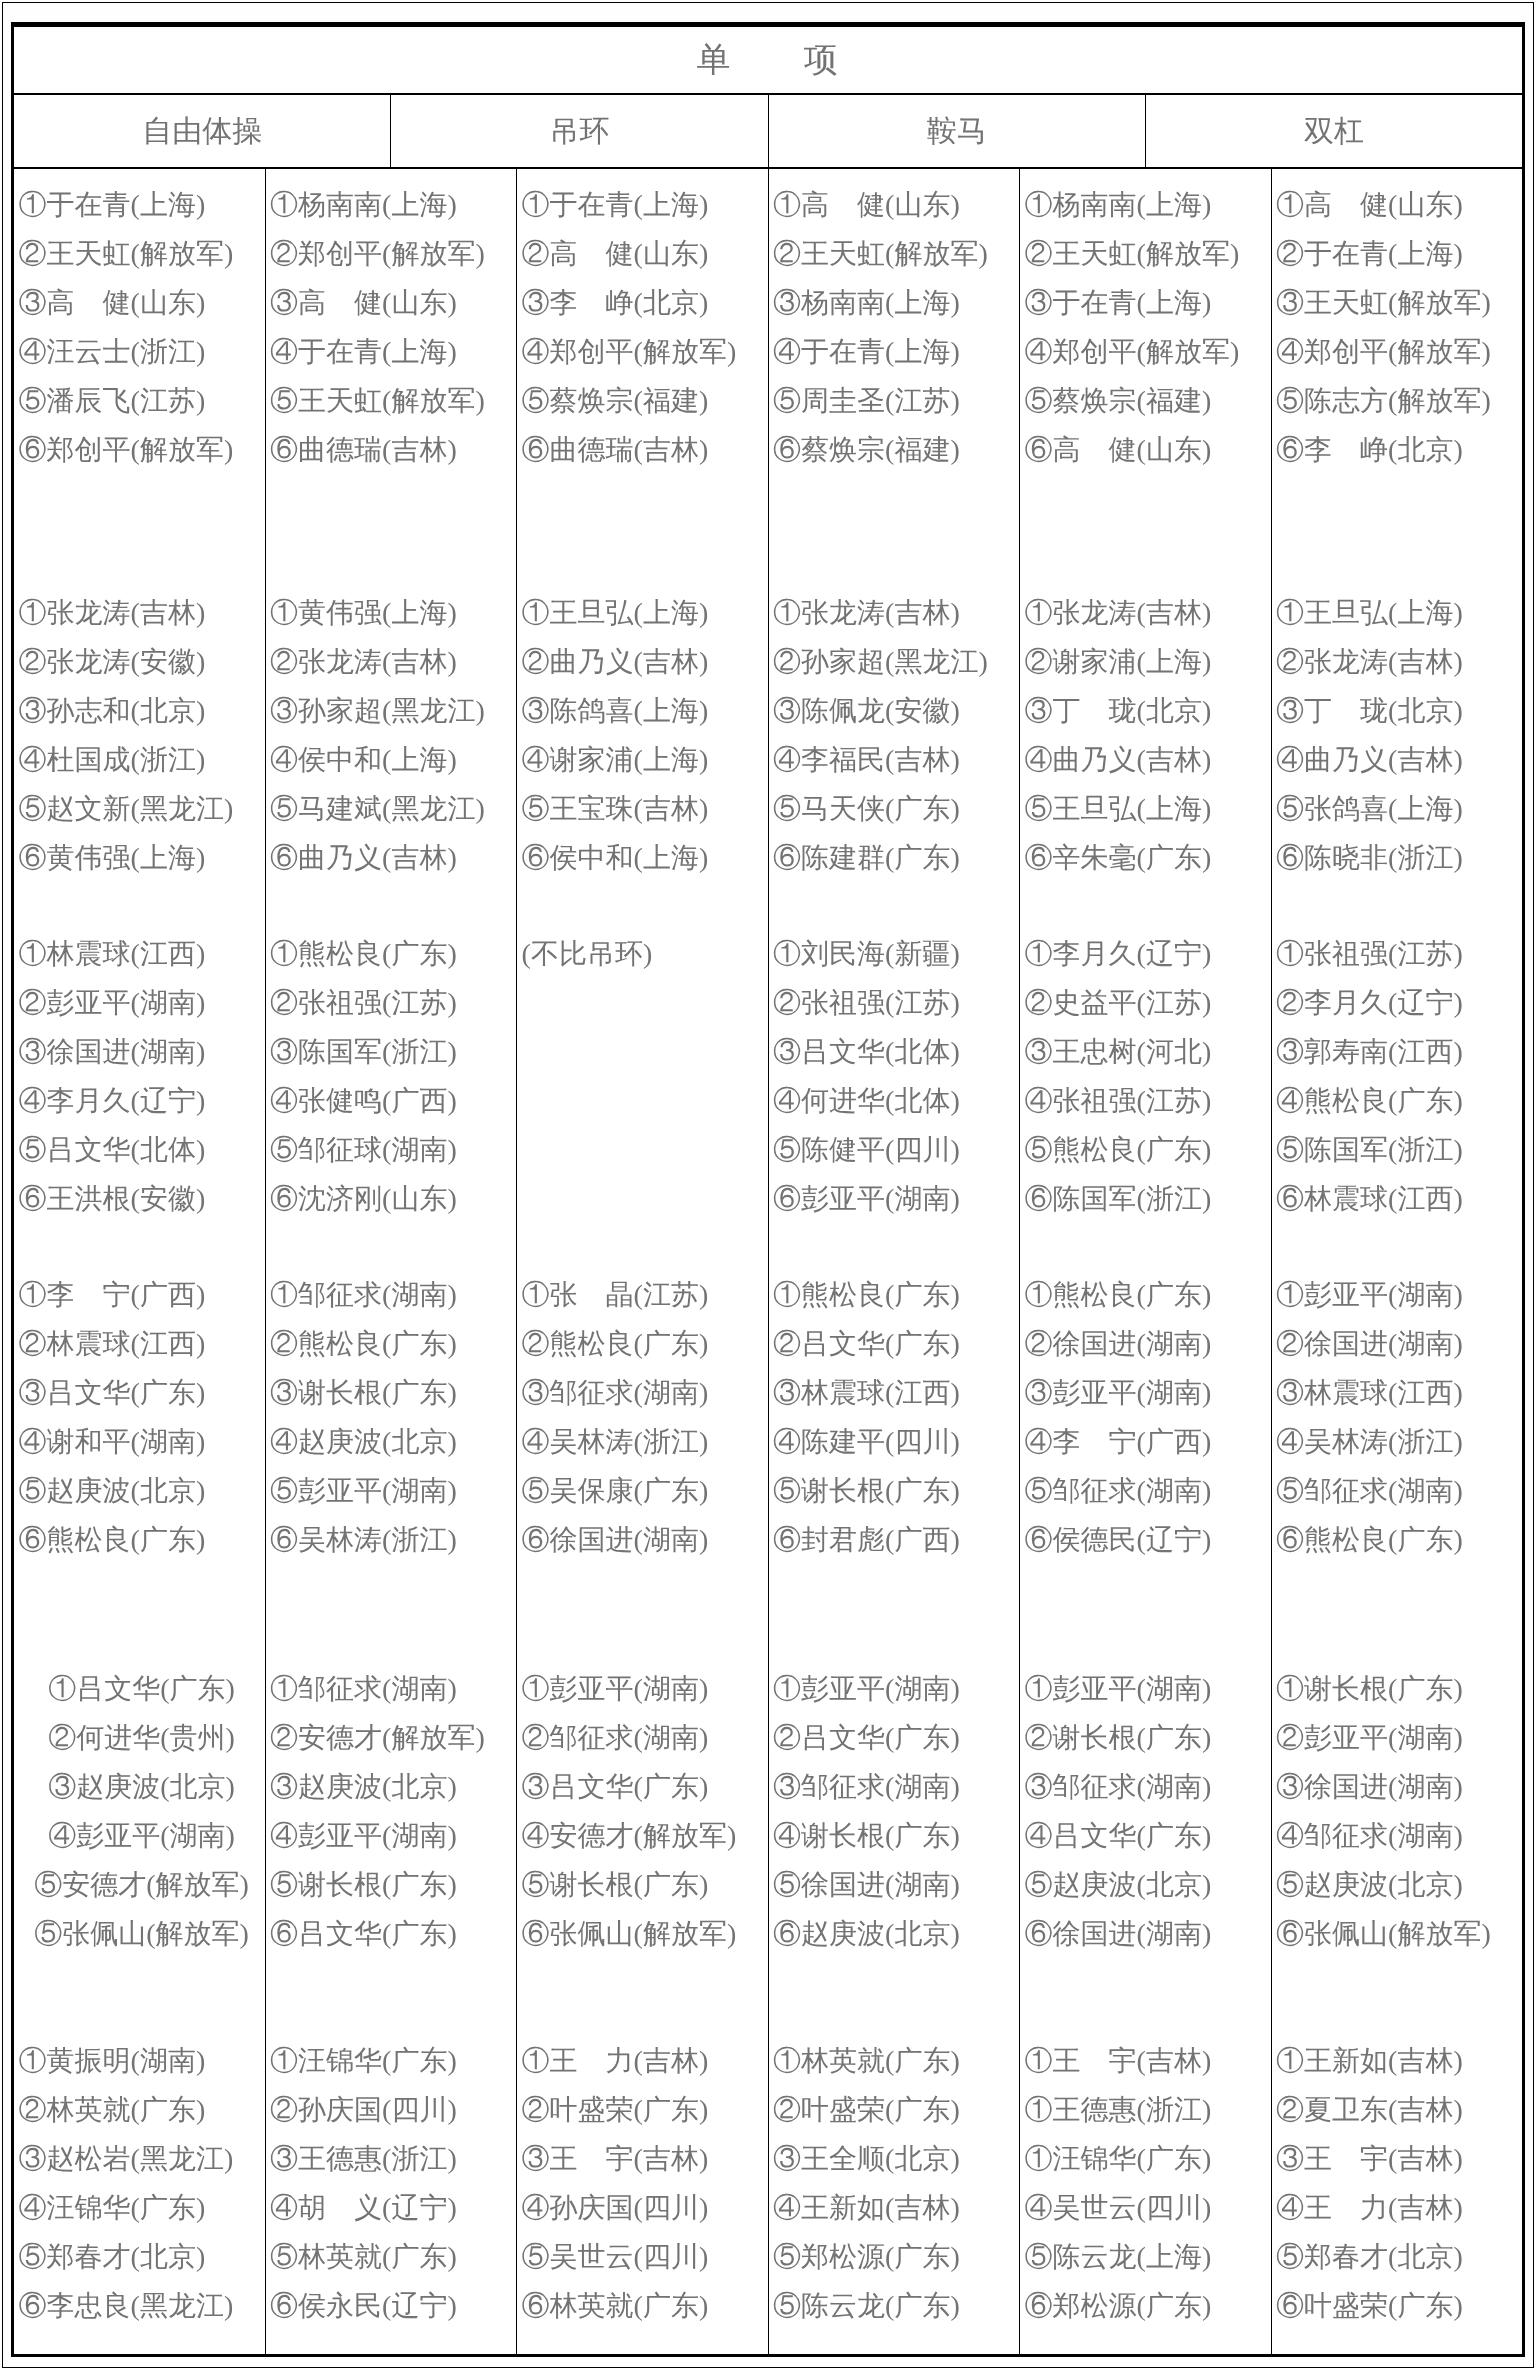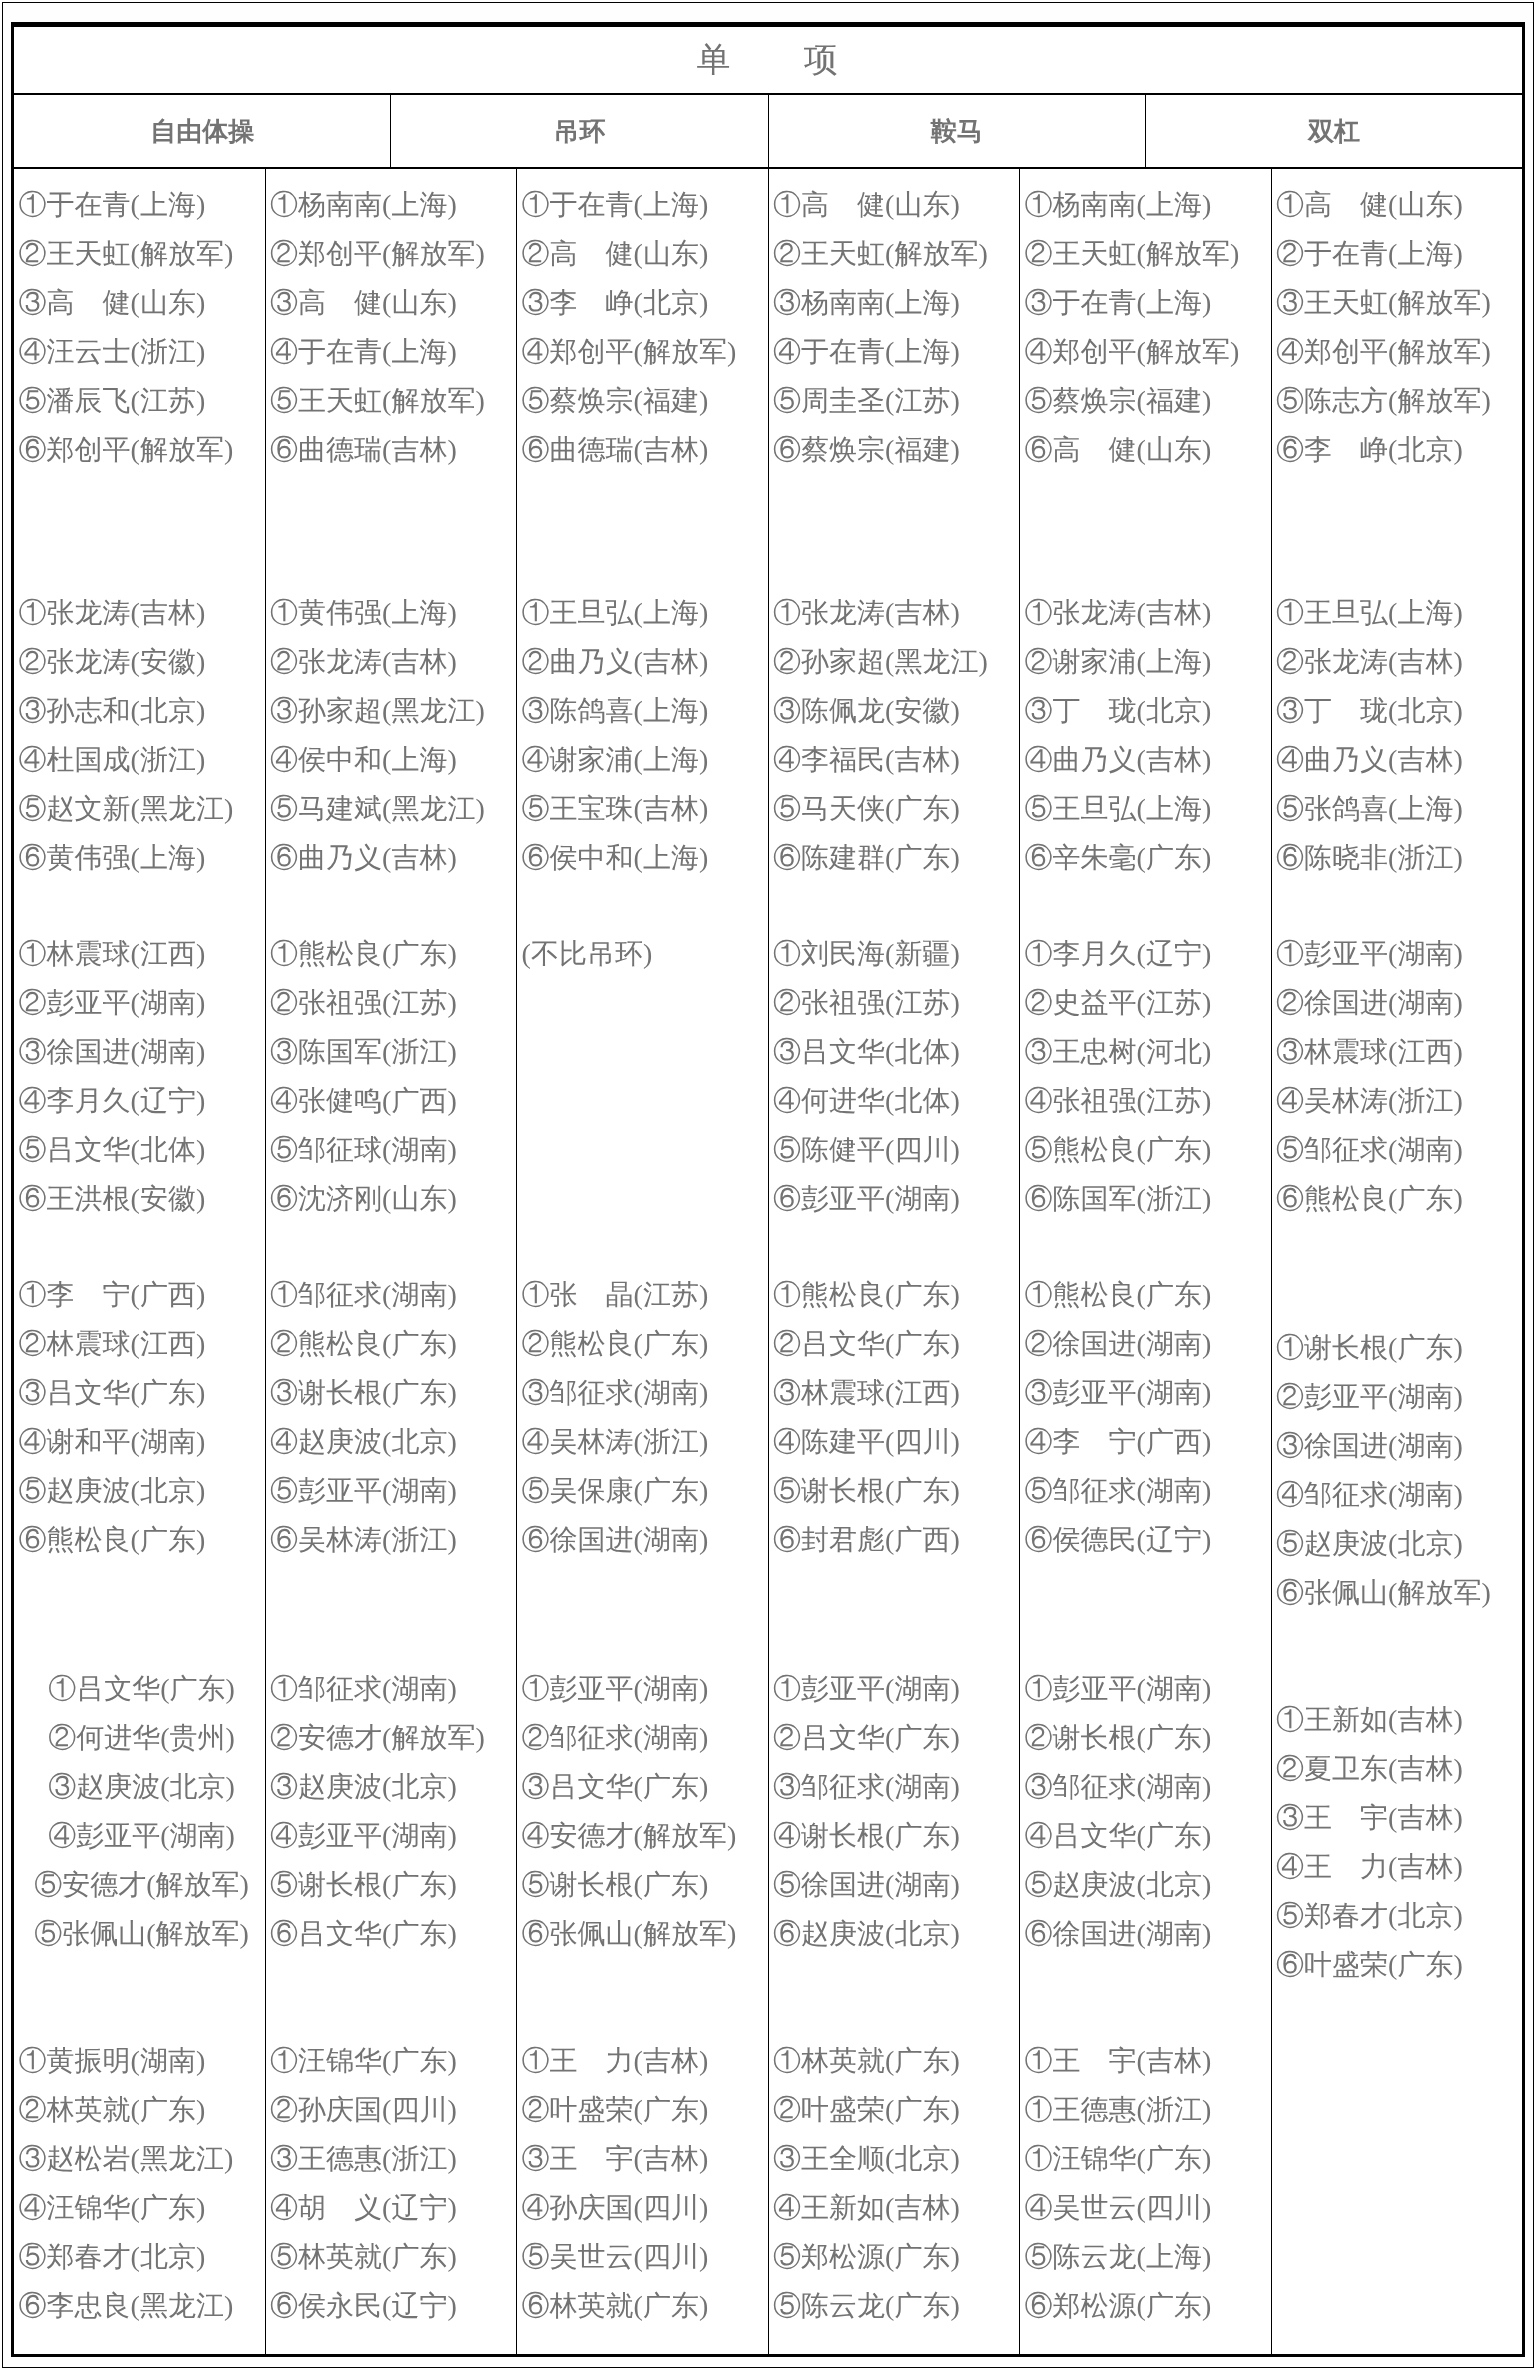--- a/index.html
+++ b/index.html
@@ -47,23 +47,22 @@
   .header-row {
     height: 72px;
     border-bottom: 2.8px solid #000;
     display: flex;
   }
   .header-cell {
     flex: 1 1 0;
     display: flex;
     align-items: center;
     justify-content: center;
-    font-size: 26px;
+    font-size: 30px;
     border-right: 1.8px solid #000;
-    font-weight: bold;
   }
   .header-cell:last-child { border-right: none; }
   .body-row {
     flex: 1 1 auto;
     display: flex;
     overflow: hidden;
   }
   .event-column {
     flex: 1 1 0;
     border-right: 1.8px solid #000;
@@ -352,20 +351,28 @@
           </div>
           <div class="result-group" style="margin-top: 115px;">
             <div class="entry-line">①王旦弘(上海)</div>
             <div class="entry-line">②张龙涛(吉林)</div>
             <div class="entry-line">③丁　珑(北京)</div>
             <div class="entry-line">④曲乃义(吉林)</div>
             <div class="entry-line">⑤张鸽喜(上海)</div>
             <div class="entry-line">⑥陈晓非(浙江)</div>
           </div>
           <div class="result-group" style="margin-top: 48px;">
+            <div class="entry-line">①张祖强(江苏)</div>
+            <div class="entry-line">②李月久(辽宁)</div>
+            <div class="entry-line">③郭寿南(江西)</div>
+            <div class="entry-line">④熊松良(广东)</div>
+            <div class="entry-line">⑤陈国军(浙江)</div>
+            <div class="entry-line">⑥林震球(江西)</div>
+          </div>
+          <div class="result-group" style="margin-top: 48px;">
             <div class="entry-line">①彭亚平(湖南)</div>
             <div class="entry-line">②徐国进(湖南)</div>
             <div class="entry-line">③林震球(江西)</div>
             <div class="entry-line">④吴林涛(浙江)</div>
             <div class="entry-line">⑤邹征求(湖南)</div>
             <div class="entry-line">⑥熊松良(广东)</div>
           </div>
           <div class="result-group" style="margin-top: 101px;">
             <div class="entry-line">①谢长根(广东)</div>
             <div class="entry-line">②彭亚平(湖南)</div>

